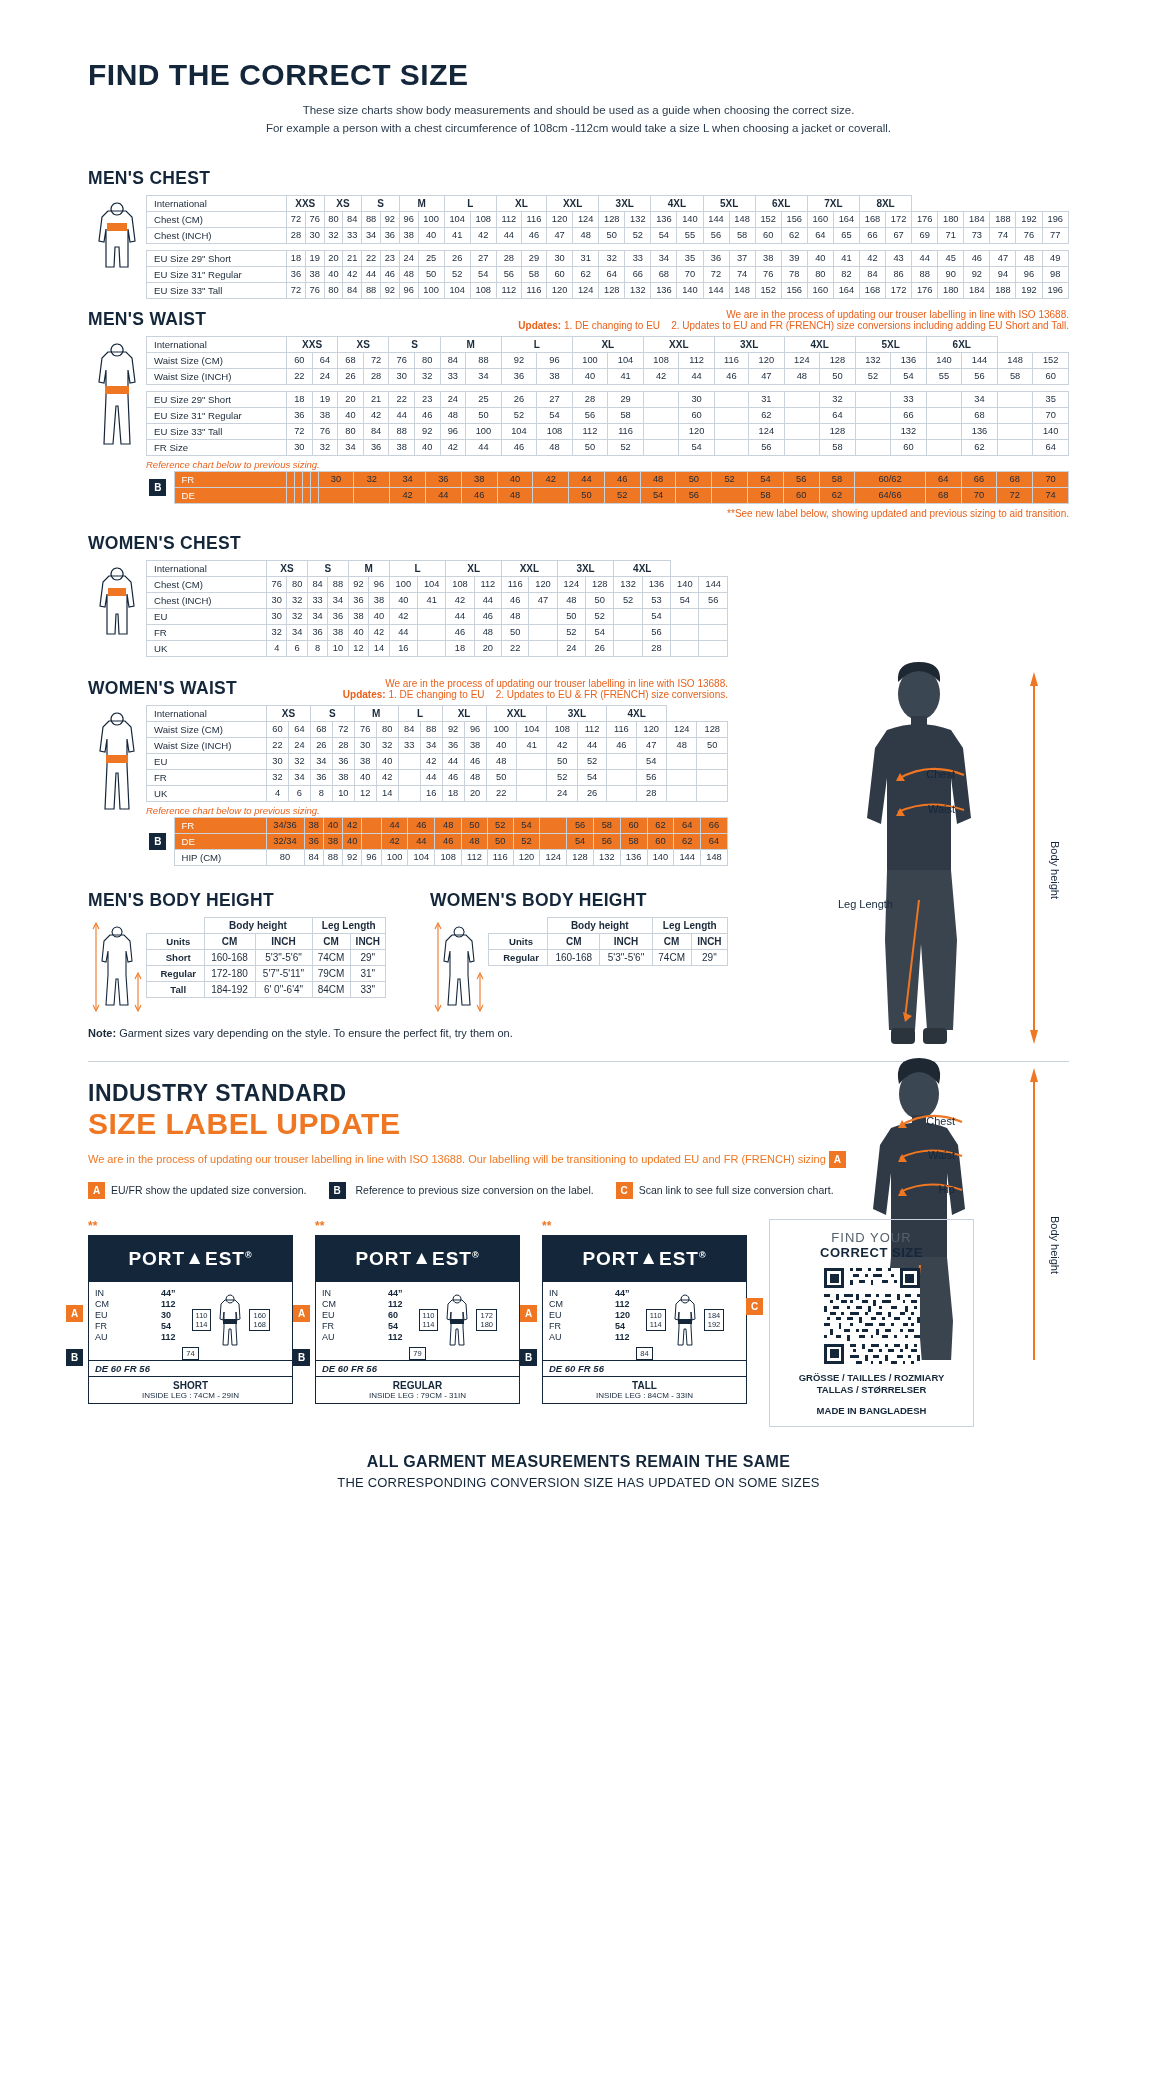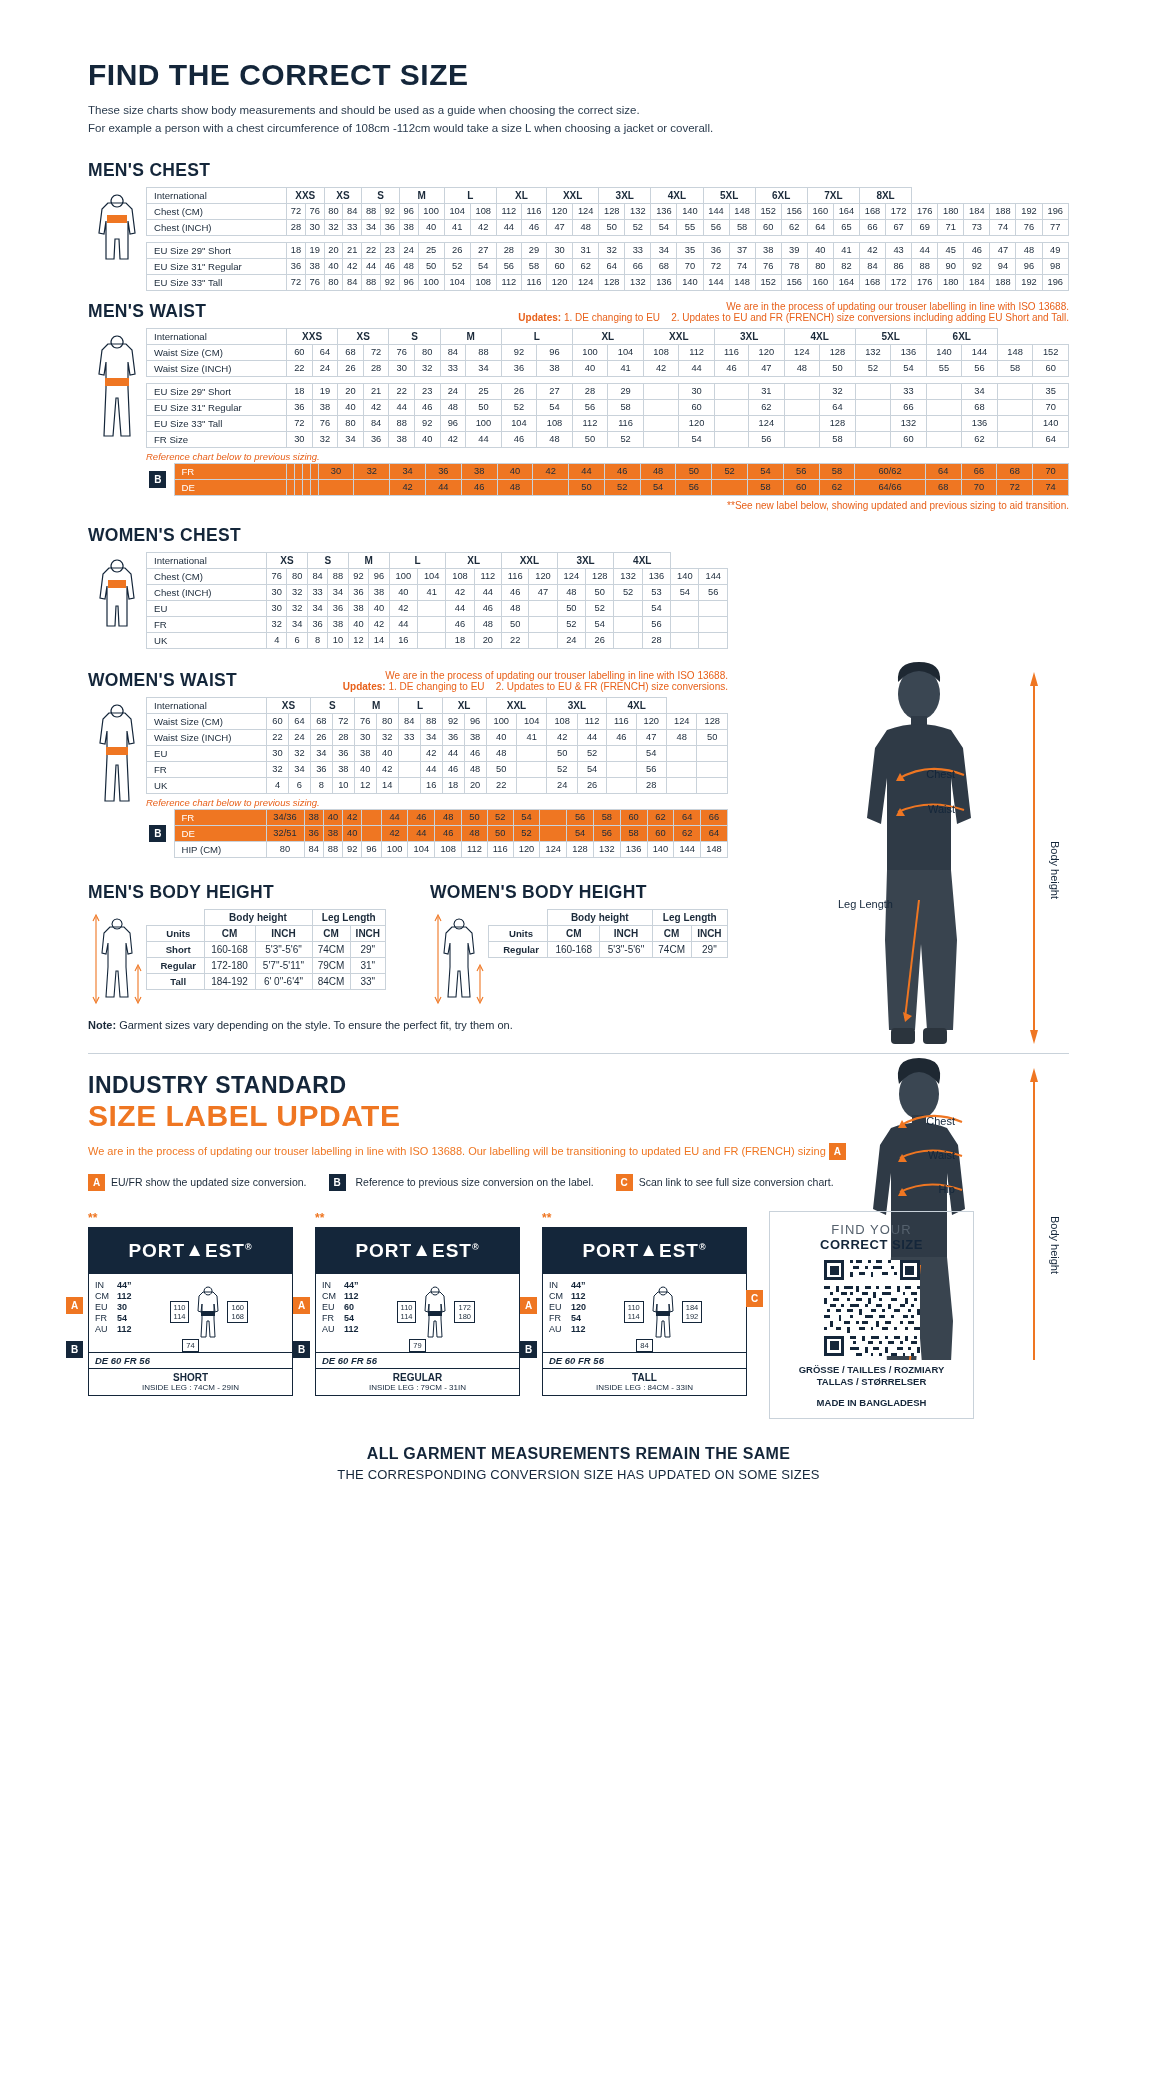--- a/index.html
+++ b/index.html
@@ -20,21 +20,22 @@
     font-size: 30px;
     font-weight: 700;
     letter-spacing: 0.5px;
     color: #14263a;
     margin: 0 0 10px 0;
   }
   .intro {
     font-size: 11.5px;
     line-height: 1.55;
     color: #2a3b4d;
-    margin-bottom: 22px;
+    margin-bottom: 30px;
+    text-align: center;
   }
   h2.section {
     font-size: 17.5px;
     font-weight: 700;
     color: #14263a;
     letter-spacing: 0.3px;
     margin: 0 0 6px 0;
   }
   .block { position: relative; margin-bottom: 10px; }
   .row-flex { display: flex; align-items: flex-start; }
@@ -126,21 +127,21 @@
   .label-top {
     background: #14263a; color: #fff; height: 46px;
     display: flex; align-items: center; justify-content: center;
     font-size: 19px; font-weight: 700; letter-spacing: 1px;
   }
   .label-top .mark { font-size: 9px; vertical-align: super; }
   .label-body { display: flex; padding: 6px 6px 2px 6px; min-height: 72px; }
   .label-codes { font-size: 9px; line-height: 1.22; }
   .label-codes .r { display: flex; gap: 5px; }
   .label-codes .k { width: 17px; color: #14263a; }
-  .label-codes .v { font-weight: 700; color: #14263a; }
+  .label-codes .v { font-weight: 700; color: #14263a; margin-left: 44px; }
   .label-figure { flex: 1; display: flex; align-items: center; justify-content: center; gap: 2px; }
   .minibox {
     border: 1px solid #14263a; font-size: 7.5px; text-align: center;
     padding: 1px 3px; line-height: 1.2; background:#fff;
   }
   .label-sub { border-top: 1px solid #14263a; background: #fff; padding: 3px; text-align: center; }
   .label-sub .nm { font-size: 10px; font-weight: 700; color: #14263a; }
   .label-sub .leg { font-size: 8px; color: #14263a; }
   .label-prev {
     border-top: 1px solid #14263a; font-size: 9.5px; font-style: italic;
@@ -955,21 +956,21 @@
               <td></td>
               <td>56</td>
               <td>58</td>
               <td>60</td>
               <td>62</td>
               <td>64</td>
               <td>66</td>
             </tr>
             <tr class="orange-band">
               <td class="lbl" style="width: 92px;">DE</td>
-              <td>32/51</td>
+              <td>32/34</td>
               <td>36</td>
               <td>38</td>
               <td>40</td>
               <td></td>
               <td>42</td>
               <td>44</td>
               <td>46</td>
               <td>48</td>
               <td>50</td>
               <td>52</td>

